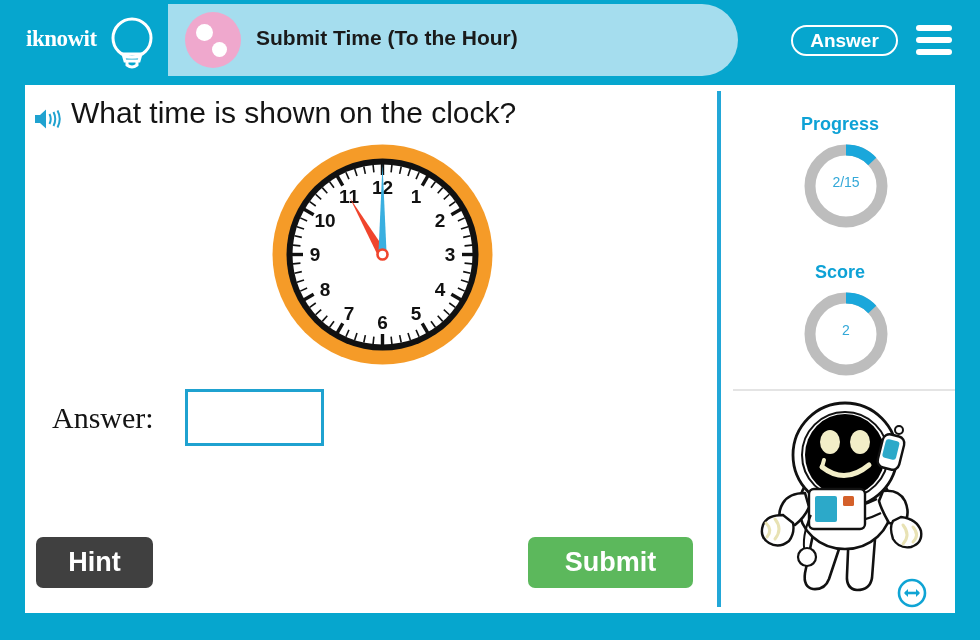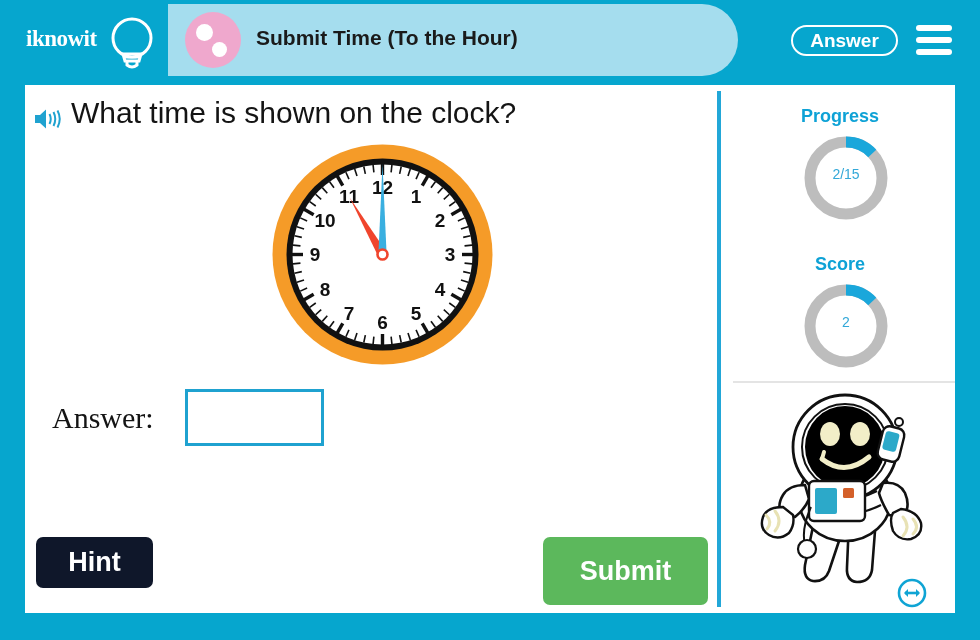--- a/index.html
+++ b/index.html
@@ -196,59 +196,58 @@
     outline: none;
   }
 
   
   #hint-button {
     position: absolute;
     left: 11px;
     top: 452px;
     width: 117px;
     height: 51px;
-    background: #0f172a;
+    background: #404040;
     border: none;
     border-radius: 7px;
     color: #ffffff;
     font-size: 27px;
     font-weight: bold;
     font-family: "Liberation Sans", sans-serif;
     cursor: pointer;
   }
   #submit-button {
     position: absolute;
     left: 503px;
     top: 452px;
     width: 165px;
-    height: 68px;
+    height: 51px;
     background: #5CB85C;
     border: none;
     border-radius: 7px;
     color: #ffffff;
     font-size: 27px;
     font-weight: bold;
     font-family: "Liberation Sans", sans-serif;
     cursor: pointer;
-    margin-left: 15px;
   }
 
   
   #panel-divider {
     position: absolute;
     left: 692px;
     top: 6px;
     width: 4px;
     height: 516px;
     background: #22A7D8;
   }
   #side-panel {
     position: absolute;
     left: 700px;
-    top: 8px;
+    top: 16px;
     width: 230px;
     height: 495px;
   }
   .gauge-label {
     position: absolute;
     width: 230px;
     text-align: center;
     font-size: 18px;
     font-weight: bold;
     color: #0EA2D6;

